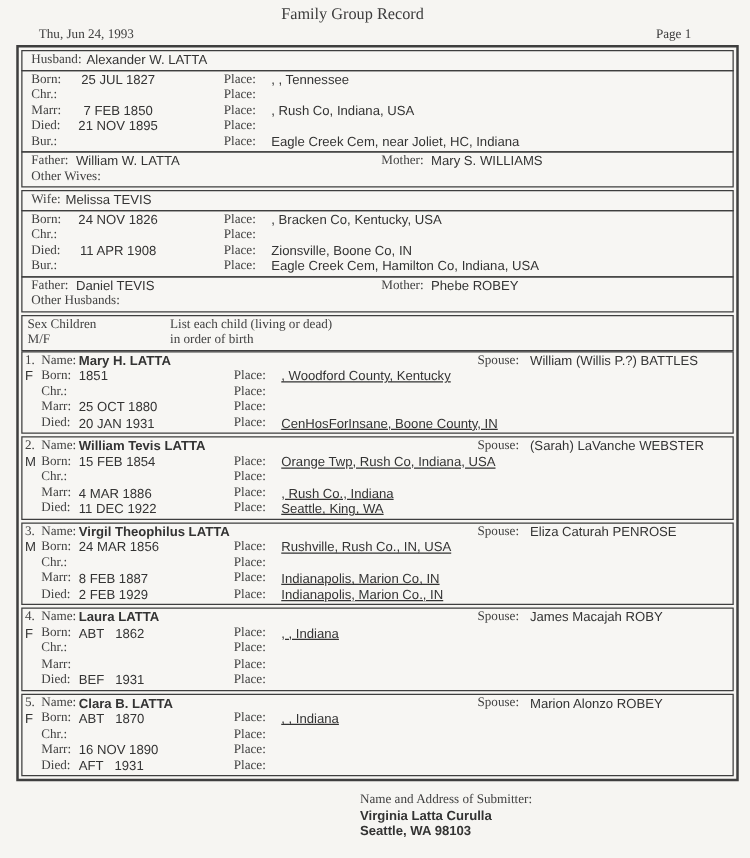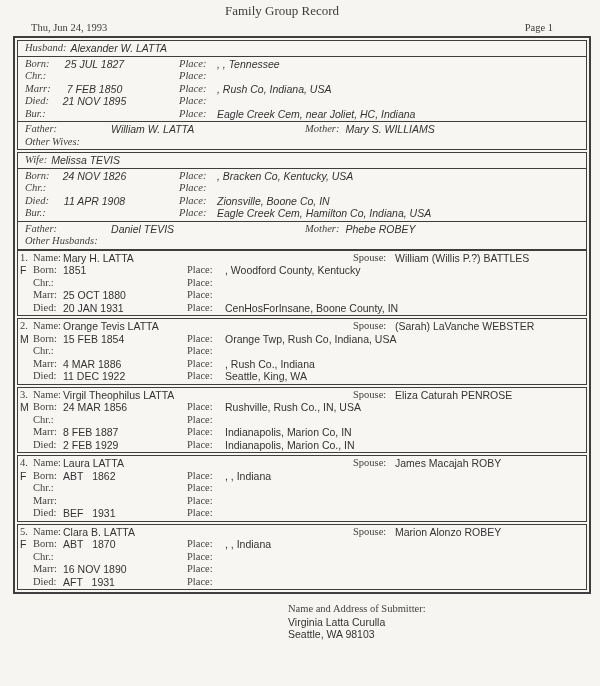--- a/index.html
+++ b/index.html
@@ -26,49 +26,49 @@
     margin-left:13px;
     width:578px;
     box-sizing:border-box;
     border:2px solid #3e3e3e;
     padding:2px;
     background:#f7f6f3;
   }
   .group{margin-top:2px;}
   .group:first-child{margin-top:0;}
   .box{border:1px solid #3e3e3e;padding:1px 0;}
-  .stack .box{margin-top:-1px;font-style:italic;}
+  .stack .box{margin-top:-1px;}
   .stack .box:first-child{margin-top:0;}
   .prow{display:flex;line-height:12.5px;white-space:pre;}
   .flbl{font-family:"Liberation Serif",serif;color:#424242;}
   .val{font-family:"Liberation Sans","DejaVu Sans",sans-serif;color:#333;}
   
   .nrow{padding-left:7px;}
   .nrow .flbl{margin-right:4px;}
   .erow .elbl{margin-left:7px;width:33px;}
   .erow .edate{width:73px;text-align:center;}
   .erow .plbl{margin-left:48px;width:30px;}
   .erow .pval{margin-left:8px;}
   .parentrow{padding-left:7px;}
-  .parentrow .fhalf{display:flex;width:280px;gap:48px;}
+  .parentrow .fhalf{display:flex;width:280px;}
   .parentrow .flbl{margin-right:6px;}
   .otherrow{padding-left:7px;}
   
   .chead{display:grid;grid-template-columns:114px auto;padding-left:4px;line-height:12.5px;}
   
   .crow .cnum{margin-left:2px;width:13px;}
   .crow .clbl{width:30px;}
-  .crow .cname{width:290px;}
+  .crow .cname{width:319px;font-weight:bold;}
   .crow .slbl{width:36px;margin-right:6px;}
   .crow .cdate{width:73px;text-align:left;}
   .crow .plbl{margin-left:51px;width:30px;}
-  .crow .pval{margin-left:8px;}
+  .crow .pval{margin-left:8px;text-decoration:underline;}
   
   .footer{margin:9px 0 0 288px;line-height:12.5px;}
-  .footer .line{font-family:"Liberation Sans","DejaVu Sans",sans-serif;color:#333;}
+  .footer .line{font-family:"Liberation Sans","DejaVu Sans",sans-serif;color:#333;font-weight:bold;}
 </style>
 </head>
 <body>
 
 <div class="title">Family Group Record</div>
 
 <div class="meta">
   <span>Thu, Jun 24, 1993</span>
   <span>Page 1</span>
 </div>
@@ -170,20 +170,28 @@
         </span>
         <span class="flbl">Mother:</span>
         <span class="val">Phebe ROBEY</span>
       </div>
       <div class="prow otherrow">
         <span class="flbl">Other Husbands:</span>
       </div>
     </div>
   </div>
 
+  <div class="group">
+    <div class="box chead">
+      <span class="flbl">Sex Children</span>
+      <span class="flbl">List each child (living or dead)</span>
+      <span class="flbl">M/F</span>
+      <span class="flbl">in order of birth</span>
+    </div>
+  </div>
 
   <div id="children-host">
       <div class="group box">
     <div class="prow crow">
       <span class="flbl cnum">1.</span>
       <span class="flbl clbl">Name:</span>
       <span class="val cname">Mary H. LATTA</span>
       <span class="flbl slbl">Spouse:</span>
       <span class="val sval">William (Willis P.?) BATTLES</span>
     </div>
@@ -213,21 +221,21 @@
     <span class="flbl clbl">Died:</span>
     <span class="val cdate">20 JAN 1931</span>
     <span class="flbl plbl">Place:</span>
     <span class="val pval">CenHosForInsane, Boone County, IN</span>
   </div>
       </div>
       <div class="group box">
     <div class="prow crow">
       <span class="flbl cnum">2.</span>
       <span class="flbl clbl">Name:</span>
-      <span class="val cname">Orange Tevis LATTA</span>
+      <span class="val cname">William Tevis LATTA</span>
       <span class="flbl slbl">Spouse:</span>
       <span class="val sval">(Sarah) LaVanche WEBSTER</span>
     </div>
   <div class="prow crow">
     <span class="val cnum sex">M</span>
     <span class="flbl clbl">Born:</span>
     <span class="val cdate">15 FEB 1854</span>
     <span class="flbl plbl">Place:</span>
     <span class="val pval">Orange Twp, Rush Co, Indiana, USA</span>
   </div>

